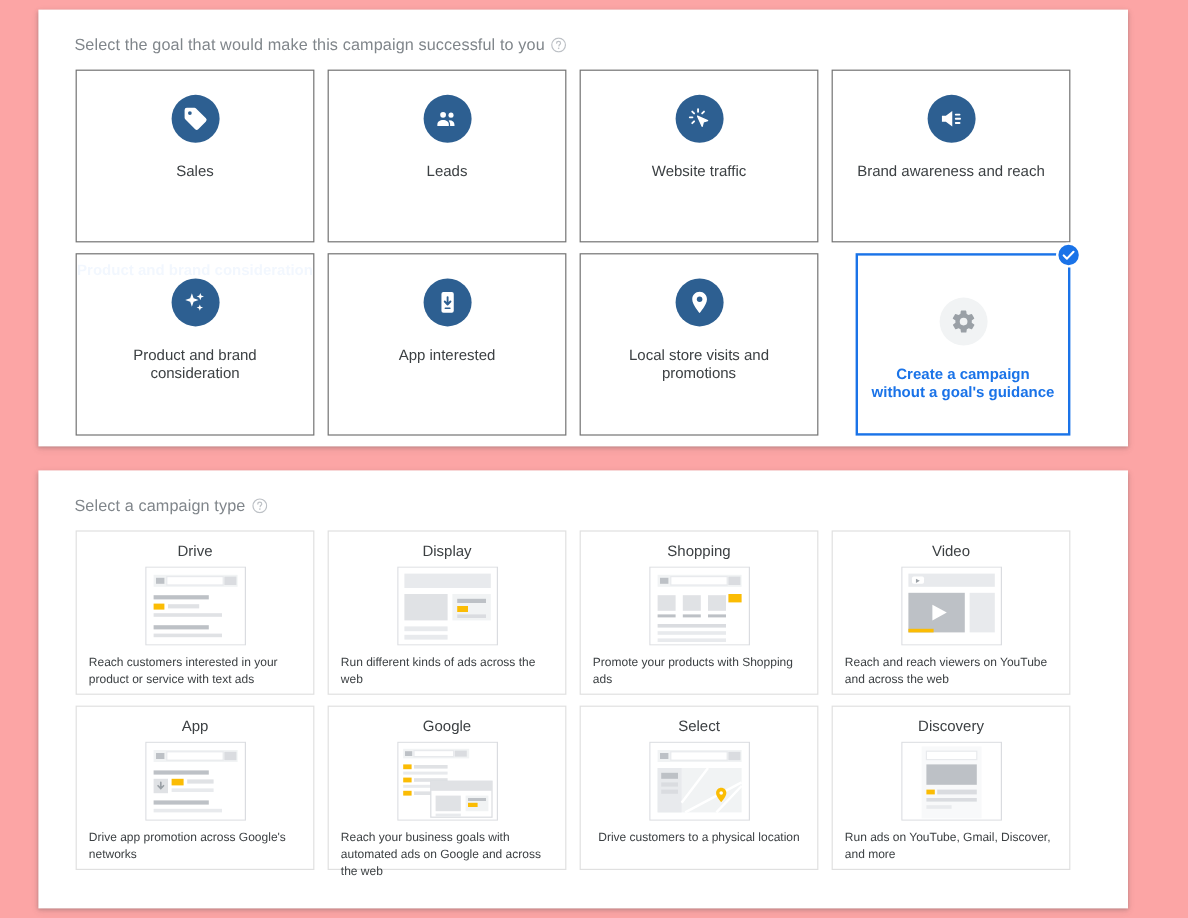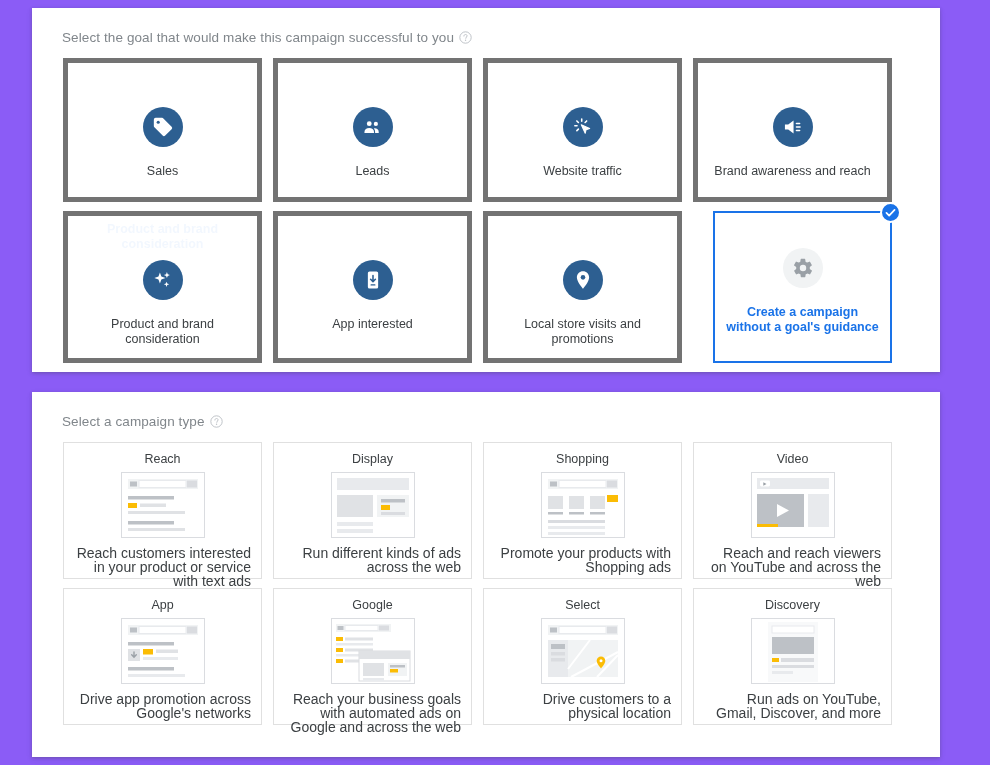--- a/index.html
+++ b/index.html
@@ -3,21 +3,21 @@
 <meta charset="utf-8">
 <style>
   * { box-sizing: border-box; }
   html, body {
     margin: 0; padding: 0;
     width: 990px; height: 765px;
     background: #f1f3f4;
     font-family: "Liberation Sans", sans-serif;
     overflow: hidden;
   }
-  .page { position: relative; width: 990px; height: 765px; background: #8b5cf6; }
+  .page { position: relative; width: 990px; height: 765px; background: #fca5a5; }
 
   .panel {
     position: absolute;
     left: 32px;
     width: 908px;
     background: #ffffff;
     box-shadow: 0 1px 3px rgba(60,64,67,0.28), 0 2px 6px rgba(60,64,67,0.12);
   }
   .panel-goals { top: 8px; height: 364px; }
   .panel-types { top: 392px; height: 365px; }
@@ -39,27 +39,27 @@
     left: 31px; top: 50px;
     width: 846px;
     display: grid;
     grid-template-columns: repeat(4, 199px);
     grid-template-rows: 144px 152px;
     column-gap: 11px;
     row-gap: 9px;
   }
   .goal-card {
     position: relative;
-    border: 5px solid #737373;
+    border: 1px solid #737373;
     background: #fff;
     display: flex;
     flex-direction: column;
     align-items: center;
     justify-content: flex-start;
-    padding-top: 44px;
+    padding-top: 20px;
     cursor: pointer;
   }
   .goal-card.selected {
     border: 2px solid #1a73e8;
     padding-top: 35px;
     margin-left: 20px;
   }
   .goal-ico {
     width: 40px; height: 40px; border-radius: 50%;
     background: #2d5f91;
@@ -125,23 +125,23 @@
     font-size: 12.5px;
     color: #3c4043;
     margin-bottom: 6px;
   }
   .thumb-wrap {
     width: 84px; height: 66px;
     display: flex; align-items: center; justify-content: center;
     margin-bottom: 8px;
   }
   .type-desc {
-    font-size: 14px;
+    font-size: 10px;
     color: #3c4043;
-    text-align: right;
+    text-align: left;
     line-height: 14px;
     padding: 0 4px;
   }
   svg.thumb { display: block; }
 </style>
 </head>
 <body>
 
 <div class="page">
 
@@ -271,21 +271,21 @@
           <circle cx="8" cy="8" r="7" fill="none" stroke="#bdc1c6" stroke-width="1.2"></circle>
           <path d="M6 6.2c0-1.1.9-1.9 2-1.9s2 .7 2 1.8c0 1.3-1.6 1.4-1.6 2.6v.3" fill="none" stroke="#bdc1c6" stroke-width="1.2" stroke-linecap="round"></path>
           <circle cx="8.05" cy="11.4" r=".85" fill="#bdc1c6"></circle>
         </svg>
       </span>
     </div>
 
     <div class="type-grid">
 
       <div class="type-card">
-        <span class="type-title">Reach</span>
+        <span class="type-title">Drive</span>
         <span class="thumb-wrap">
           <svg class="thumb" width="84" height="66" viewBox="0 0 84 66">
             <rect x=".5" y=".5" width="83" height="65" fill="#fff" stroke="#dadce0"></rect>
             <rect x="7" y="7" width="70" height="10" fill="#f1f3f4"></rect>
             <rect x="9" y="9.5" width="7" height="5" fill="#bdc1c6"></rect>
             <rect x="18" y="8.5" width="47" height="7" fill="#fff" stroke="#e8eaed"></rect>
             <rect x="66" y="8.5" width="10" height="7" fill="#dadce0"></rect>
             <rect x="7" y="24" width="46" height="3.5" fill="#bdc1c6"></rect>
             <rect x="7" y="31" width="9" height="5" fill="#fbbc04"></rect>
             <rect x="19" y="31.5" width="26" height="3.5" fill="#e0e2e5"></rect>

